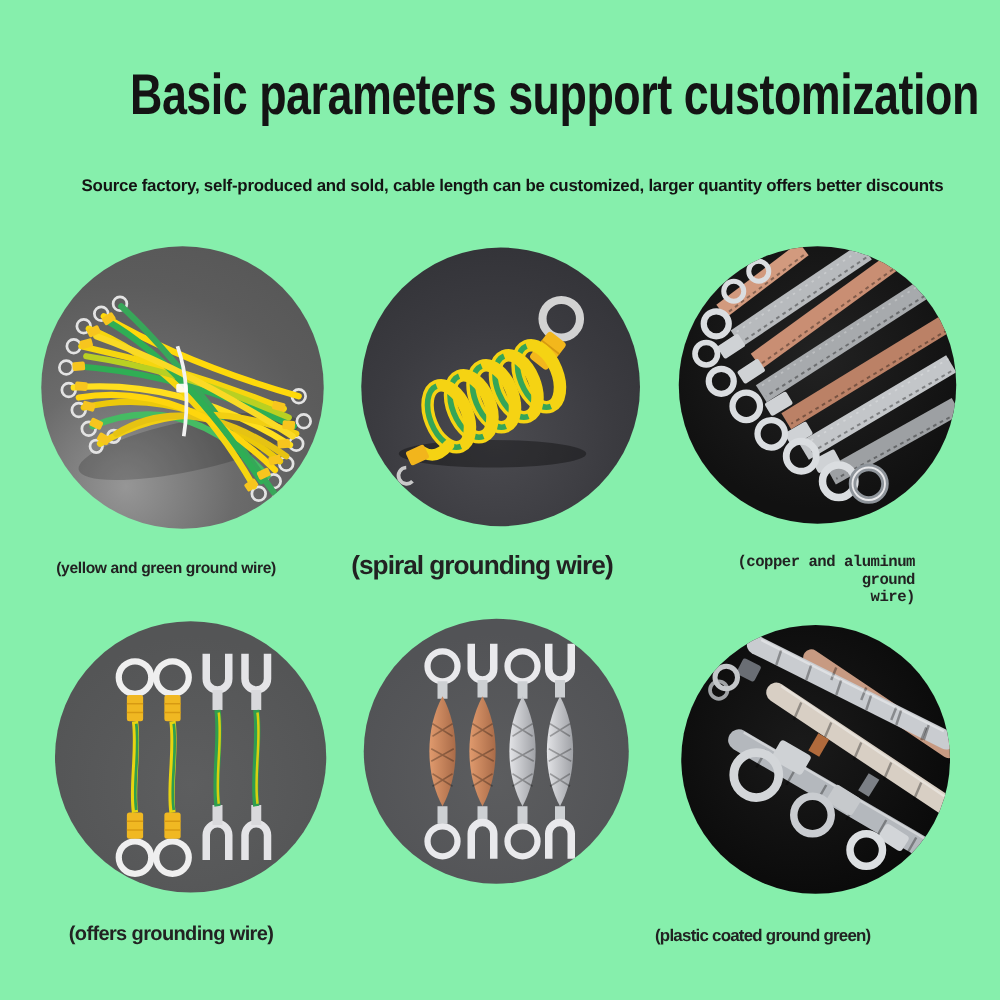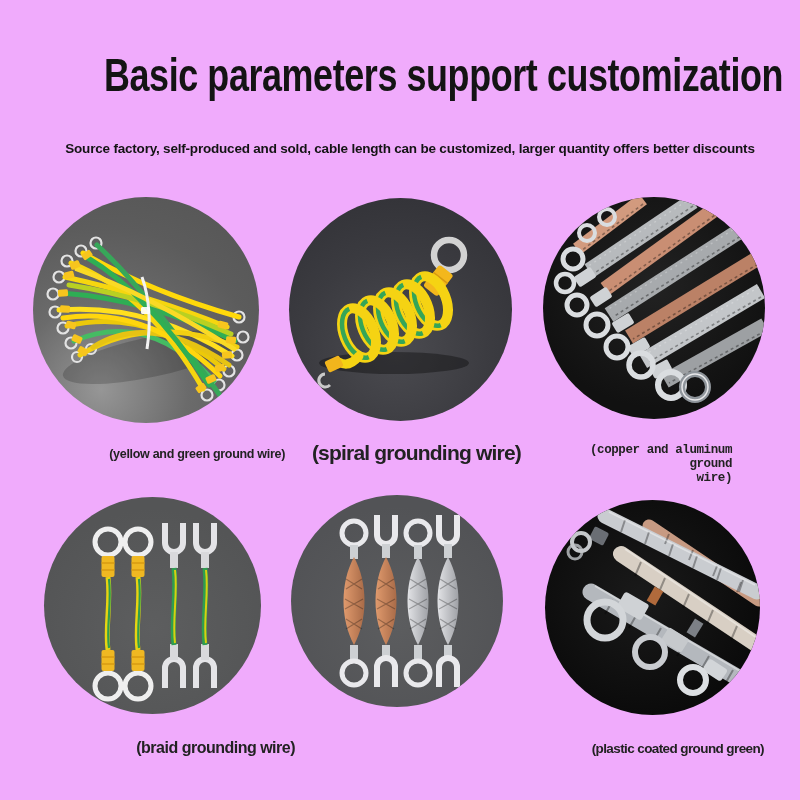--- a/index.html
+++ b/index.html
@@ -1,17 +1,17 @@
 <!DOCTYPE html>
 <html><head>
 <meta charset="utf-8">
 <style>
   html,body{margin:0;padding:0;background:#fff;}
   .page{
-    position:relative;width:800px;height:800px;background:#f0abfc;overflow:hidden;
+    position:relative;width:800px;height:800px;background:#86efac;overflow:hidden;
     font-family:"Liberation Sans",sans-serif;
   }
   .title{
     position:absolute;top:48px;left:0;width:800px;text-align:center;
     font-size:46px;font-weight:700;color:#141414;letter-spacing:-.5px;
     transform:translateX(16px) scaleX(.78);white-space:nowrap;margin:0;
   }
   .subtitle{
     position:absolute;top:141px;left:0;width:800px;text-align:center;
     font-size:13.5px;font-weight:700;color:#141414;letter-spacing:-.2px;
@@ -24,21 +24,21 @@
   .c2{left:289px;top:198px;width:223px;height:223px;
       background:radial-gradient(circle at 48% 68%, #4b4b50 0%, #3b3b40 50%, #2f2f34 100%);}
   .c3{left:543px;top:197px;width:222px;height:222px;
       background:radial-gradient(circle at 50% 40%, #222222 0%, #111111 70%);}
   .c4{left:44px;top:497px;width:217px;height:217px;
       background:radial-gradient(circle at 50% 60%, #5d5e5f 0%, #545556 70%);}
   .c5{left:291px;top:495px;width:212px;height:212px;
       background:radial-gradient(circle at 50% 60%, #5c5d5f 0%, #525356 70%);}
   .c6{left:545px;top:500px;width:215px;height:215px;
       background:radial-gradient(circle at 45% 45%, #1a1a1a 0%, #0a0a0a 75%);}
-  .caption{position:absolute;font-weight:700;color:#222;text-align:right;margin:0;}
+  .caption{position:absolute;font-weight:700;color:#222;text-align:left;margin:0;}
   .cap1{left:45px;top:447px;width:240px;font-size:12.5px;letter-spacing:-.3px;}
   .cap2{left:281px;top:441px;width:240px;font-size:21px;letter-spacing:-.8px;}
   .cap3{left:558px;top:444px;width:174px;font-size:12.5px;letter-spacing:-.4px;
         text-align:right;white-space:pre-line;line-height:1.1;font-family:Liberation Mono, monospace;}
   .cap4{left:55px;top:739px;width:240px;font-size:16px;letter-spacing:-.5px;}
   .cap5{left:291px;top:737px;width:240px;font-size:20px;letter-spacing:-.5px;}
   .cap6{left:524px;top:741px;width:240px;font-size:13.5px;letter-spacing:-.6px;}
 </style>
 </head>
 <body>
@@ -366,16 +366,16 @@
           <rect x="-11" y="-7" width="22" height="14" rx="3" fill="#d2d5d8"></rect>
         </g>
       <circle cx="148" cy="180" r="13" stroke="#dcdfe2" stroke-width="6" fill="none"></circle>
     </svg>
   </div>
 
   <p class="caption cap1">(yellow and green ground wire)</p>
   <p class="caption cap2">(spiral grounding wire)</p>
   <p class="caption cap3">(copper and aluminum ground
 wire)</p>
-  <p class="caption cap4">(braid grounding wire)</p>
+  <p class="caption cap4">(offers grounding wire)</p>
   <p class="caption cap6">(plastic coated ground green)</p>
 
 </div>
 
 </body></html>

